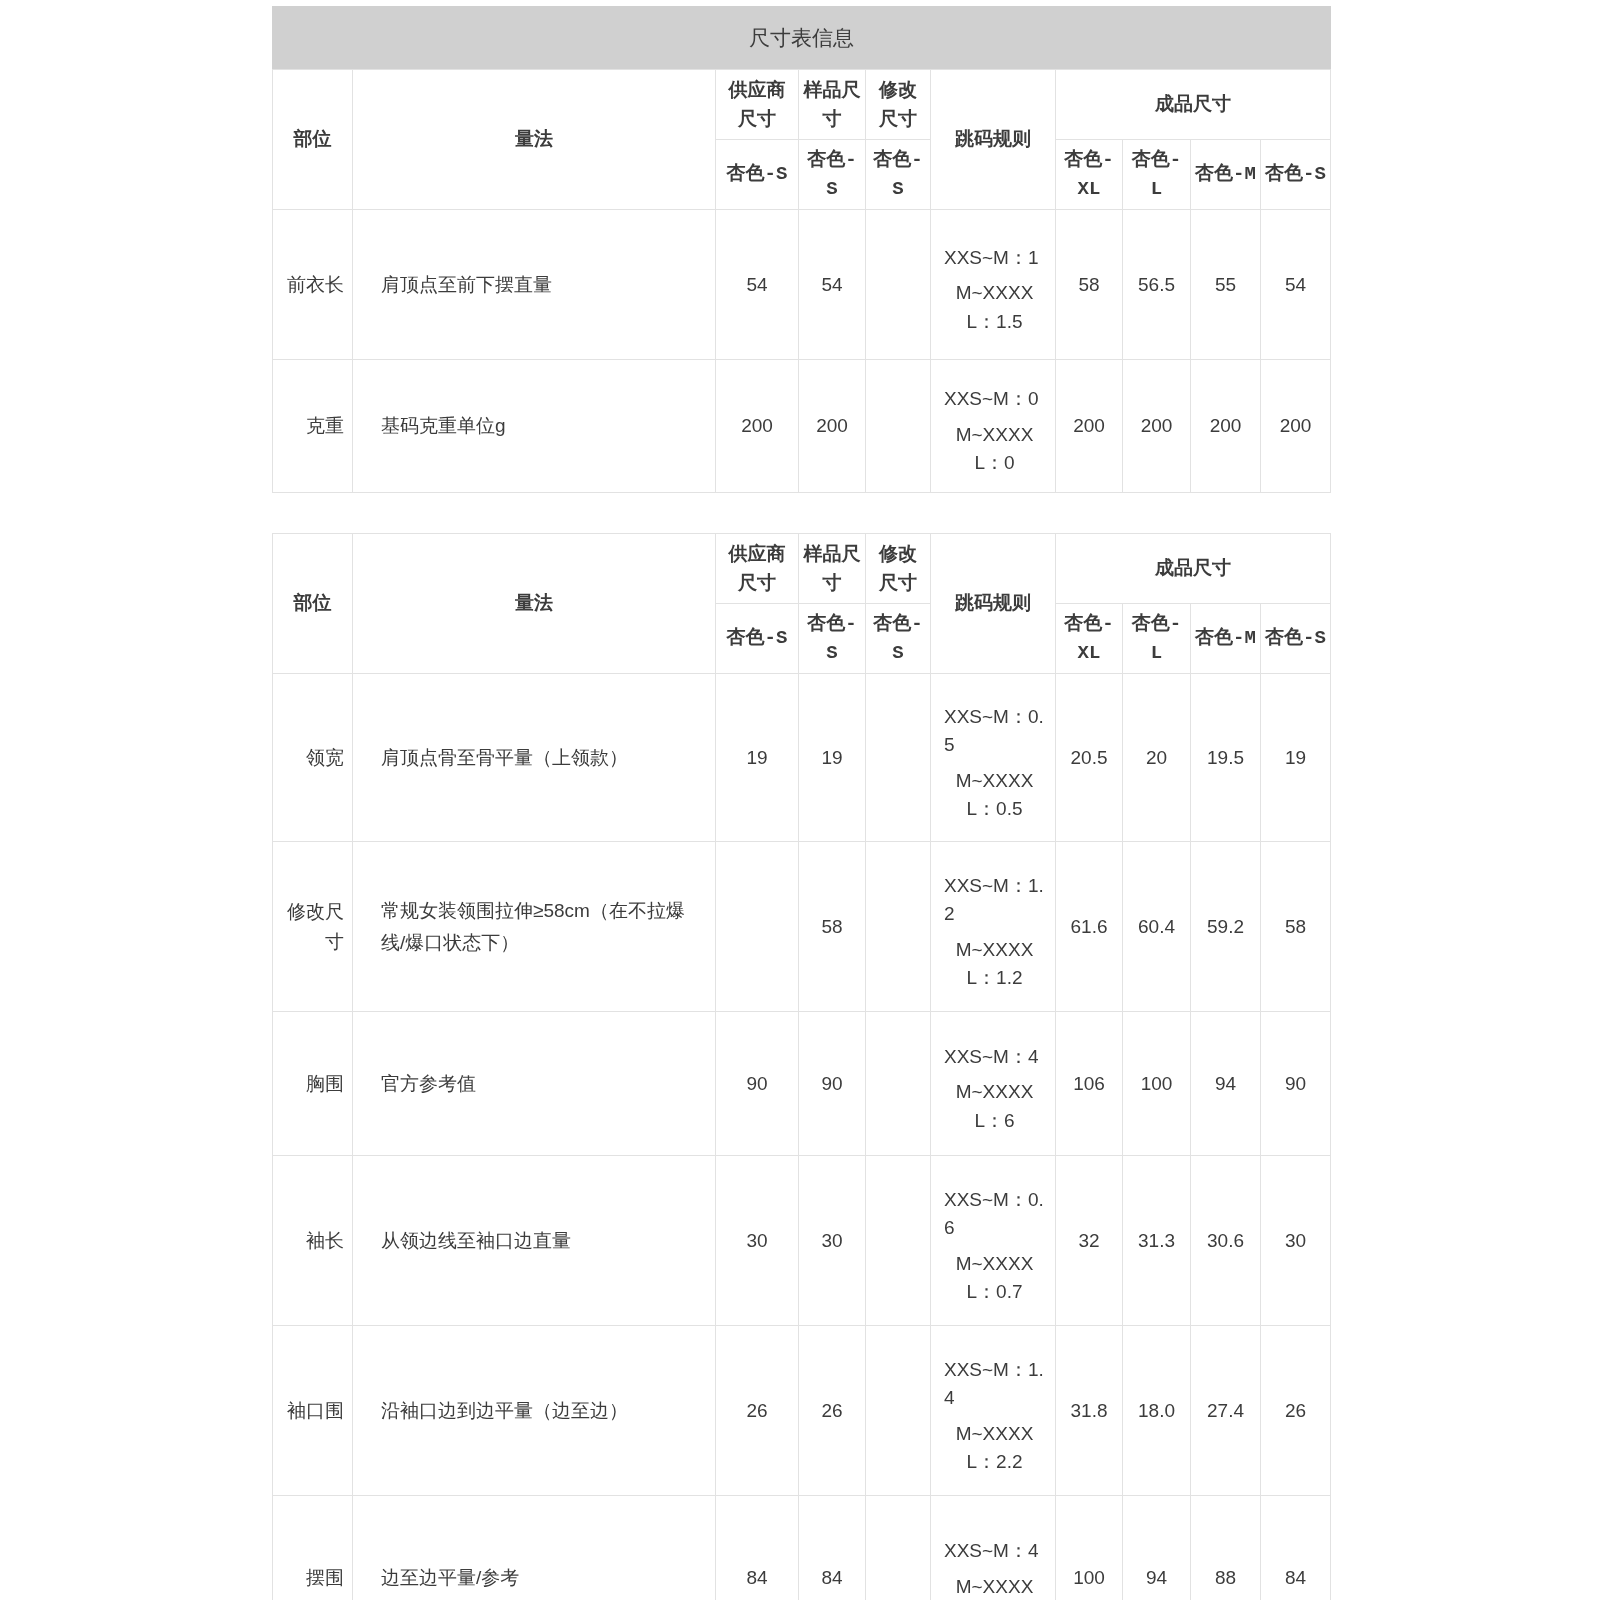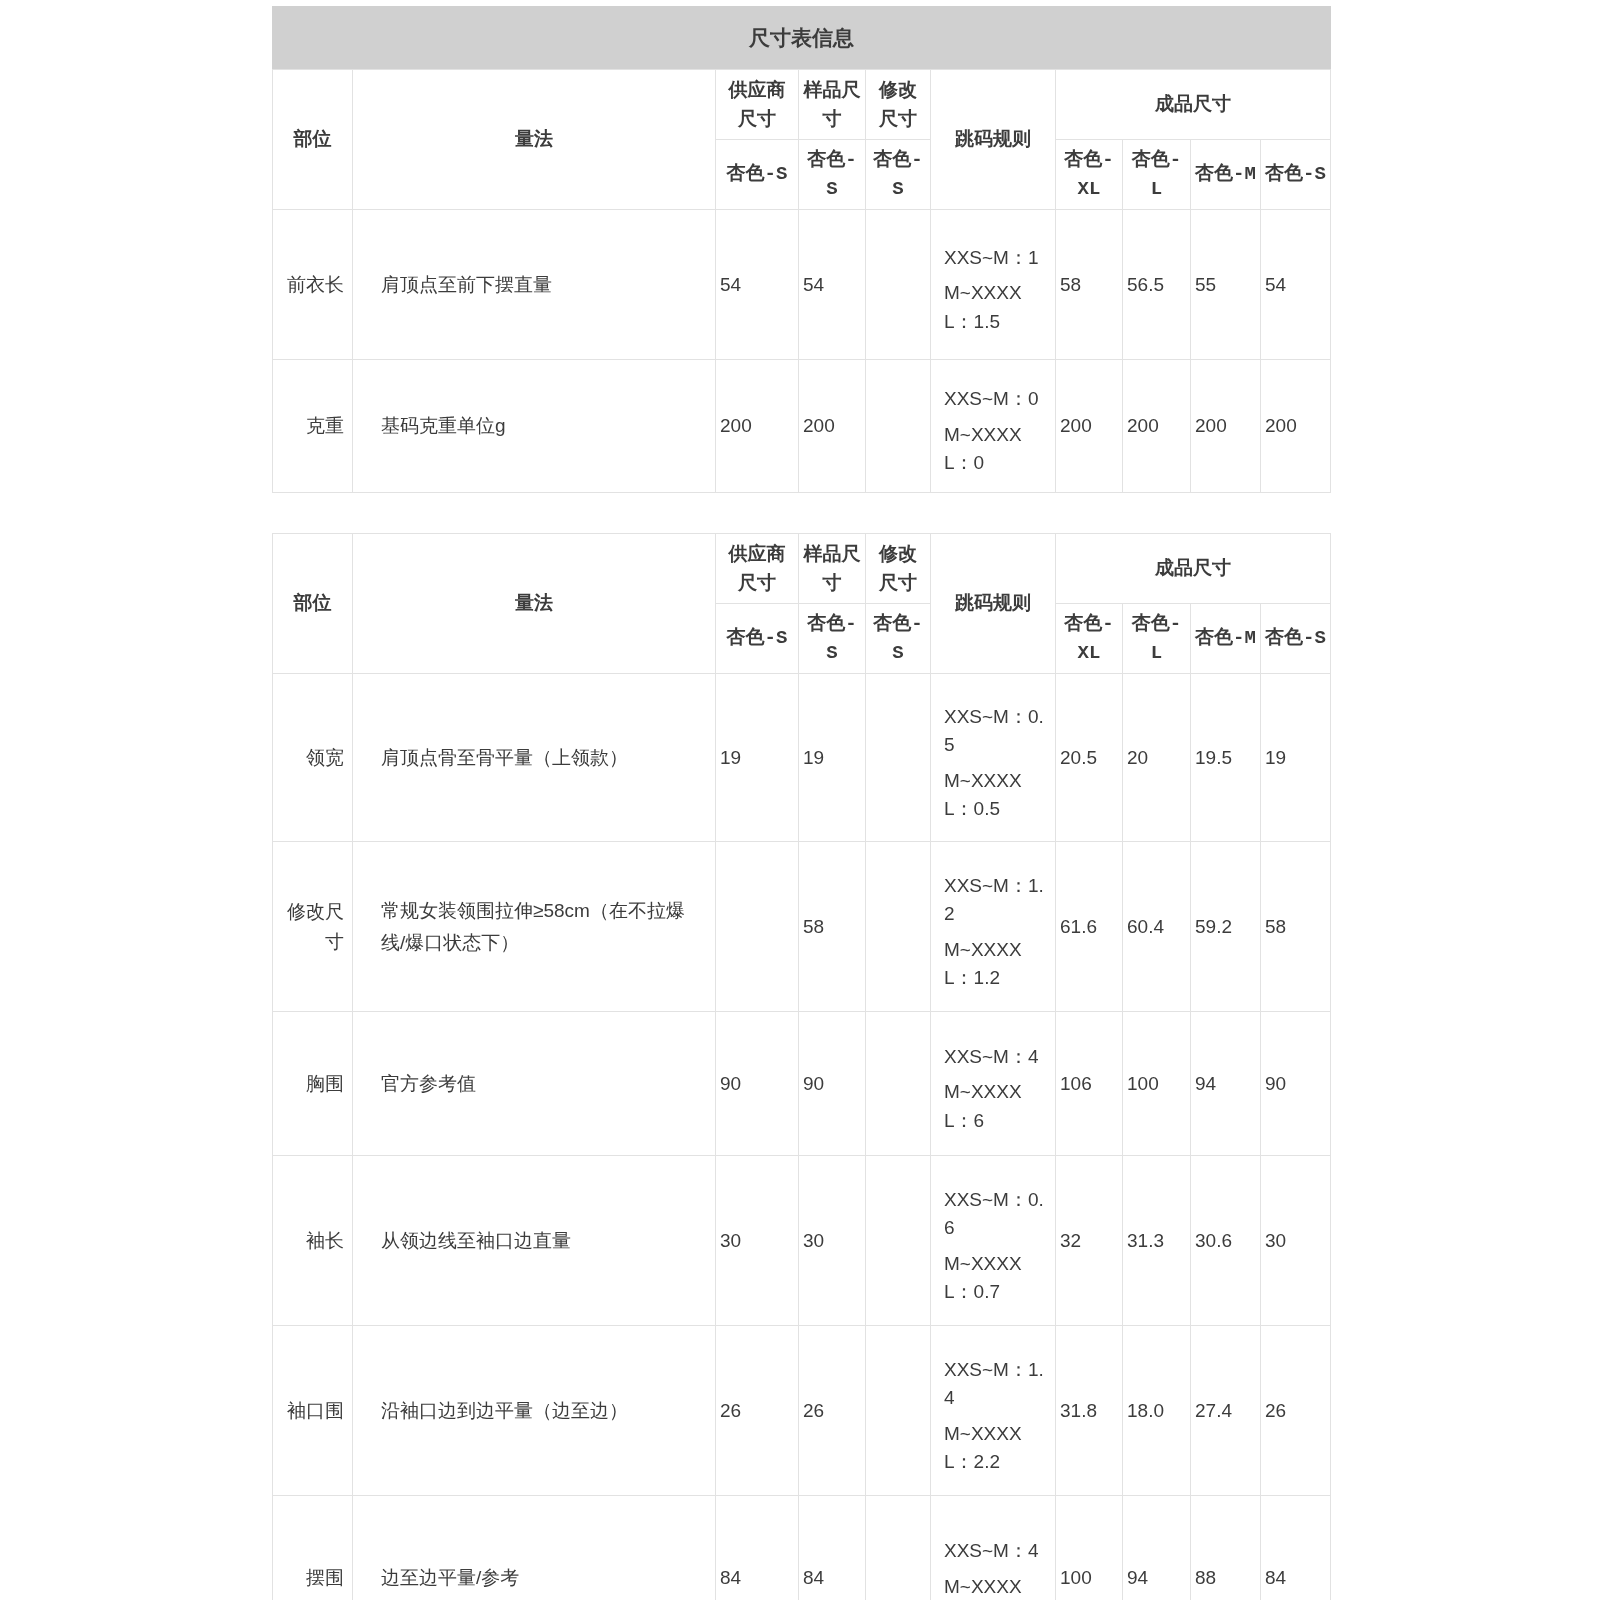--- a/index.html
+++ b/index.html
@@ -16,28 +16,28 @@
     background:#ffffff;
   }
   table.size-table + table.size-table { margin-top:40px; }
   td,th { border:1px solid #e2e2e2; vertical-align:middle; overflow:hidden; }
   th {
     font-weight:bold; text-align:center;
     padding:6px 4px; line-height:1.5; word-break:break-all;
   }
   .title-cell {
     background:#d0d0d0; height:60px;
-    font-size:21px; font-weight:bold; text-align:center;
+    font-size:21px; font-weight:normal; text-align:center;
     border:1px solid #d0d0d0; border-bottom:1px solid #e2e2e2;
   }
-  td.c { padding:4px; }
+  td.c { text-align:center; padding:4px; }
   td.part   { text-align:right; padding:8px 8px 8px 10px; line-height:1.55; word-break:break-all; }
   td.method { text-align:left; padding:8px 16px 8px 28px; line-height:1.65; word-break:break-all; }
   td.rule   { text-align:left; padding:12px 10px 1px 13px; line-height:1.5; word-break:break-all; }
-  td.rule .line + .line { margin-top:7px; }
+  td.rule .line + .line { margin-top:7px;text-align:center; }
   tr.hdr-row-1 { height:67px; }
   tr.hdr-row-2 { height:53px;font-family:Liberation Mono, monospace; }
 </style>
 </head>
 <body>
 
 <div class="tables-wrap">
 
   <table class="size-table">
     <colgroup>

